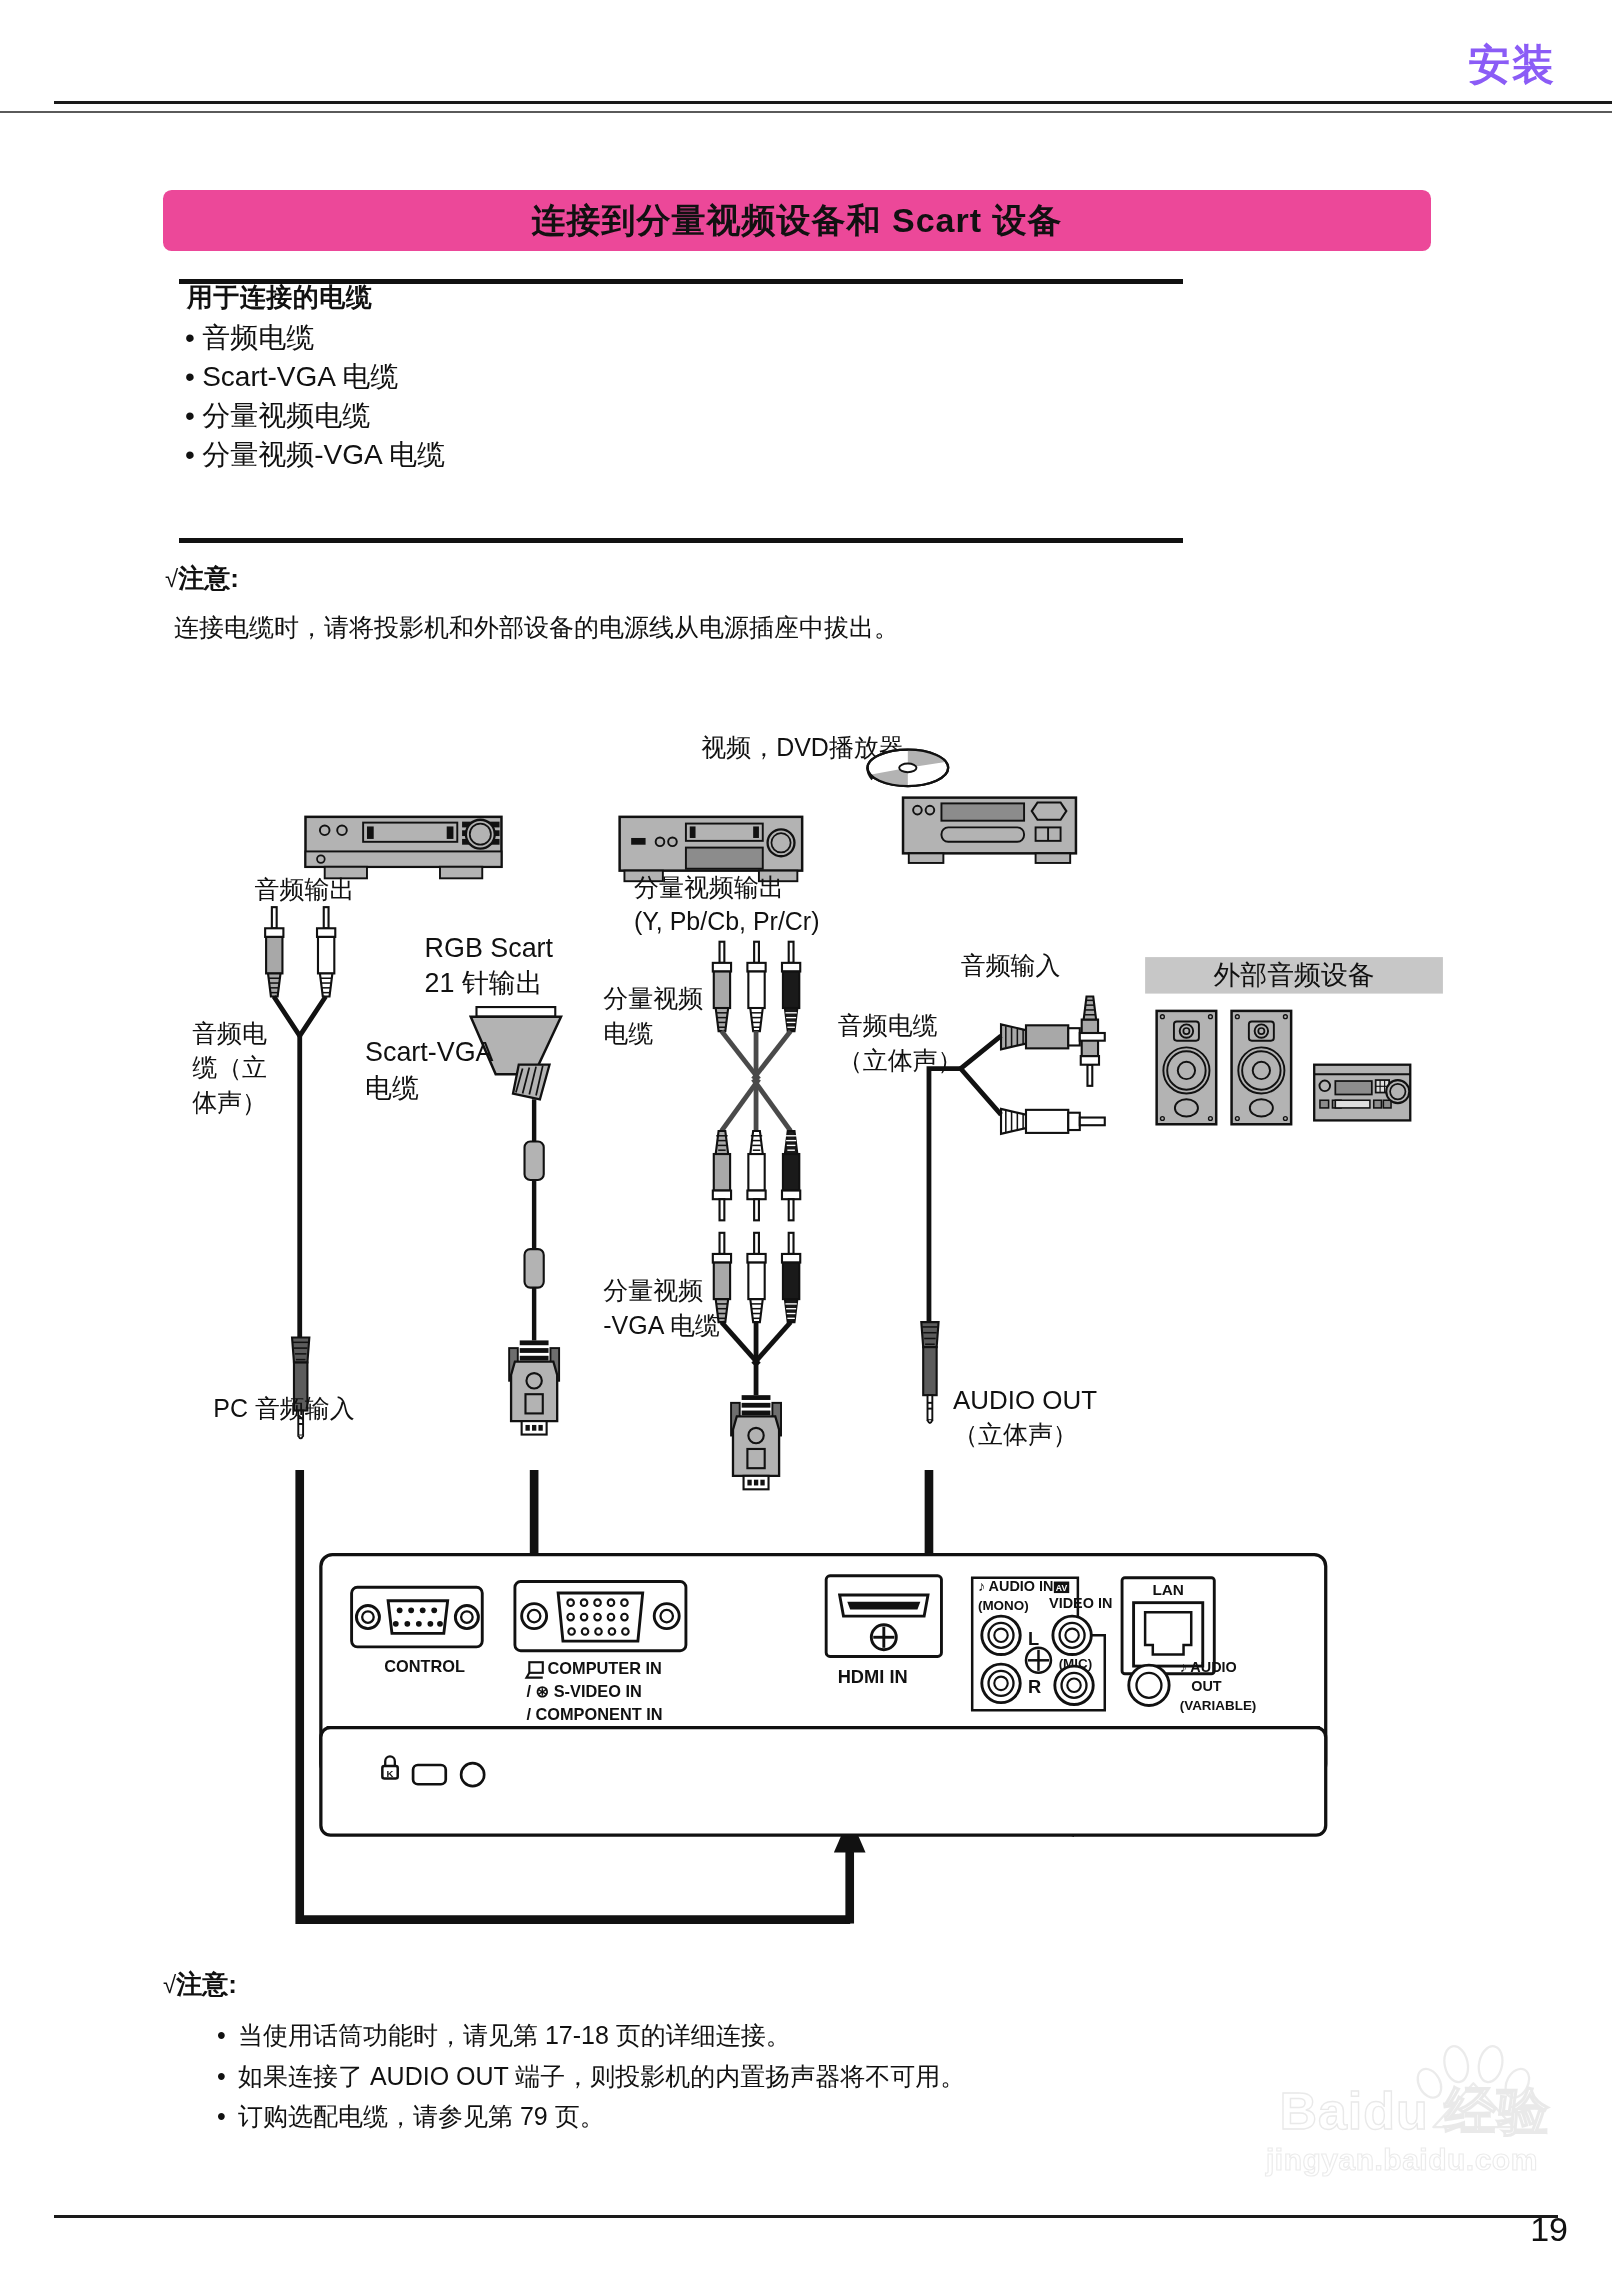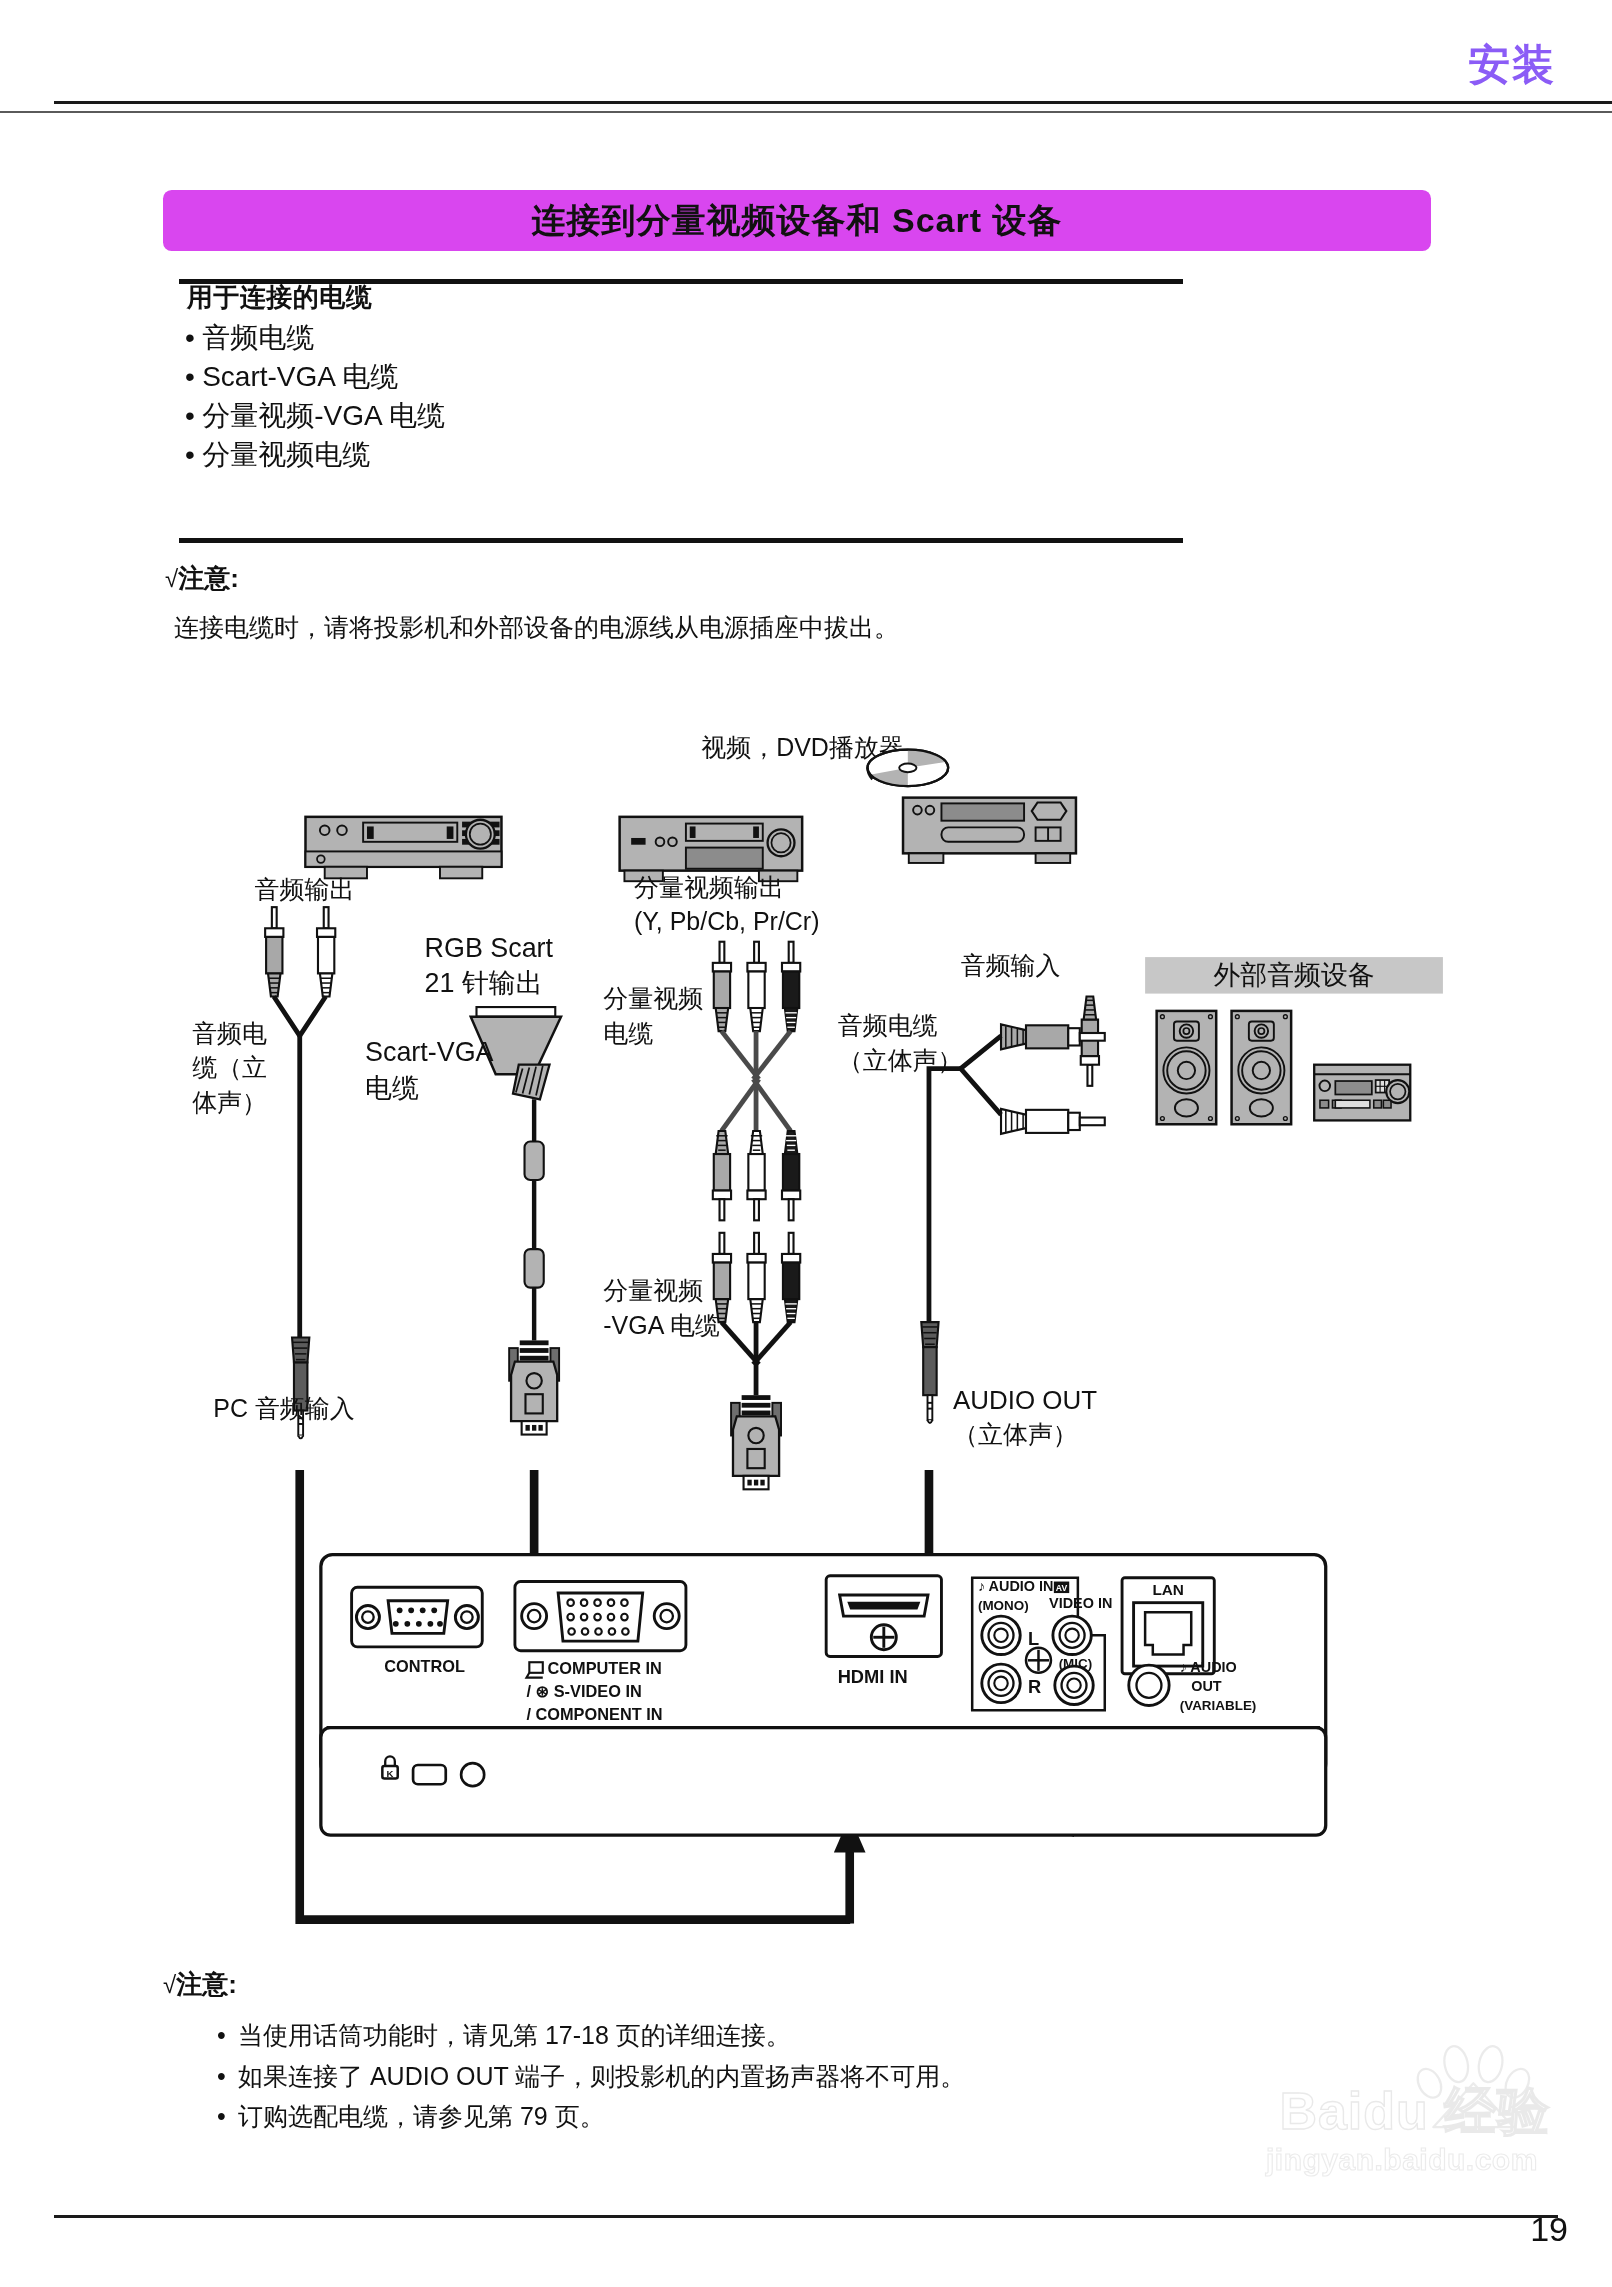--- a/index.html
+++ b/index.html
@@ -16,21 +16,21 @@
   #header-title{
     right:56px;top:37px;
     font-size:42px;font-weight:bold;letter-spacing:1.9px;color:#8b5cf6;
   }
   #header-rule-1{left:54px;right:0;top:101px;height:2.9px;background:#1a1a1a;}
   #header-rule-2{left:0;right:0;top:111px;height:1.9px;background:#5a5a5a;}
 
   
   #section-banner{
     left:163px;top:190px;width:1268px;height:61px;
-    background:#d946ef;border-radius:8.6px;
+    background:#ec4899;border-radius:8.6px;
     display:flex;align-items:center;justify-content:center;
   }
   #section-banner-label{font-size:34px;font-weight:bold;color:#111;letter-spacing:1px;}
 
   
   #cables-rule-top{left:179px;top:279px;width:1004px;height:4.8px;background:#111;}
   #cables-block{left:183px;top:280px;width:1018px;}
   #cables-heading{font-size:26px;font-weight:bold;margin:0 0 3.8px 3.8px;letter-spacing:0.5px;}
   .cable-item{font-size:28px;margin:1.9px 0 1.9px 1.9px;line-height:1.33;white-space:nowrap;}
   .cable-item .bull{display:inline-block;width:17.3px;}
@@ -85,22 +85,22 @@
 
 <div class="abs" id="section-banner">
   <span id="section-banner-label">连接到分量视频设备和 Scart 设备</span>
 </div>
 
 <div class="abs" id="cables-rule-top"></div>
 <div class="abs" id="cables-block">
   <div id="cables-heading">用于连接的电缆</div>
   <div class="cable-item"><span class="bull">•</span><span>音频电缆</span></div>
   <div class="cable-item"><span class="bull">•</span><span>Scart-VGA 电缆</span></div>
+  <div class="cable-item"><span class="bull">•</span><span>分量视频电缆</span></div>
   <div class="cable-item"><span class="bull">•</span><span>分量视频-VGA 电缆</span></div>
-  <div class="cable-item"><span class="bull">•</span><span>分量视频电缆</span></div>
 </div>
 <div class="abs" id="cables-rule-bottom"></div>
 
 <div class="abs" id="note-top">
   <div id="note-top-title"><span class="chk">√</span><span>注意:</span></div>
   <div id="note-top-body">连接电缆时，请将投影机和外部设备的电源线从电源插座中拔出。</div>
 </div>
 
 <div class="abs" id="diagram">
 <svg width="1612" height="1230" viewBox="0 0 1678 1280" xmlns="http://www.w3.org/2000/svg">

